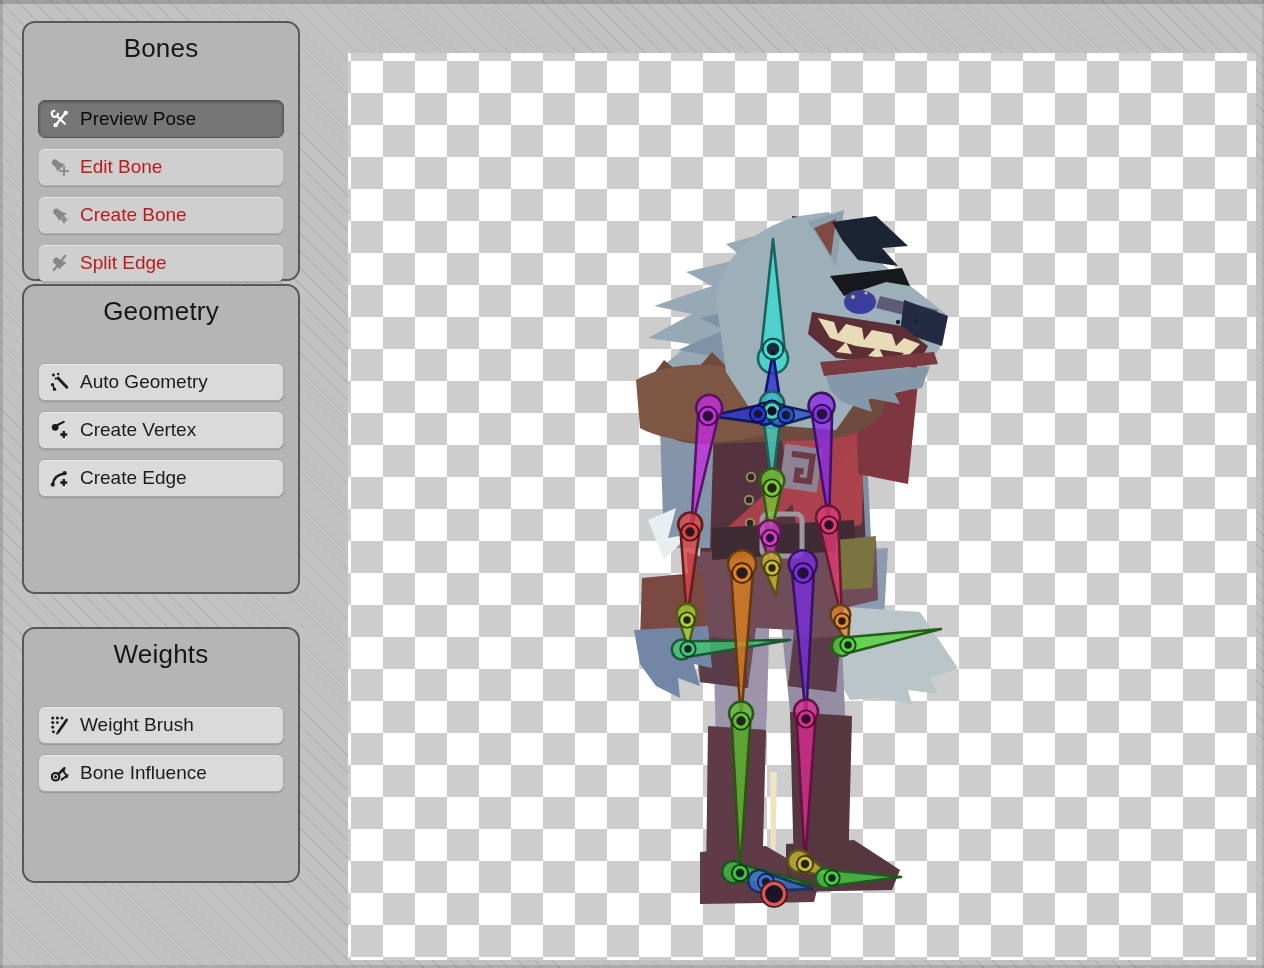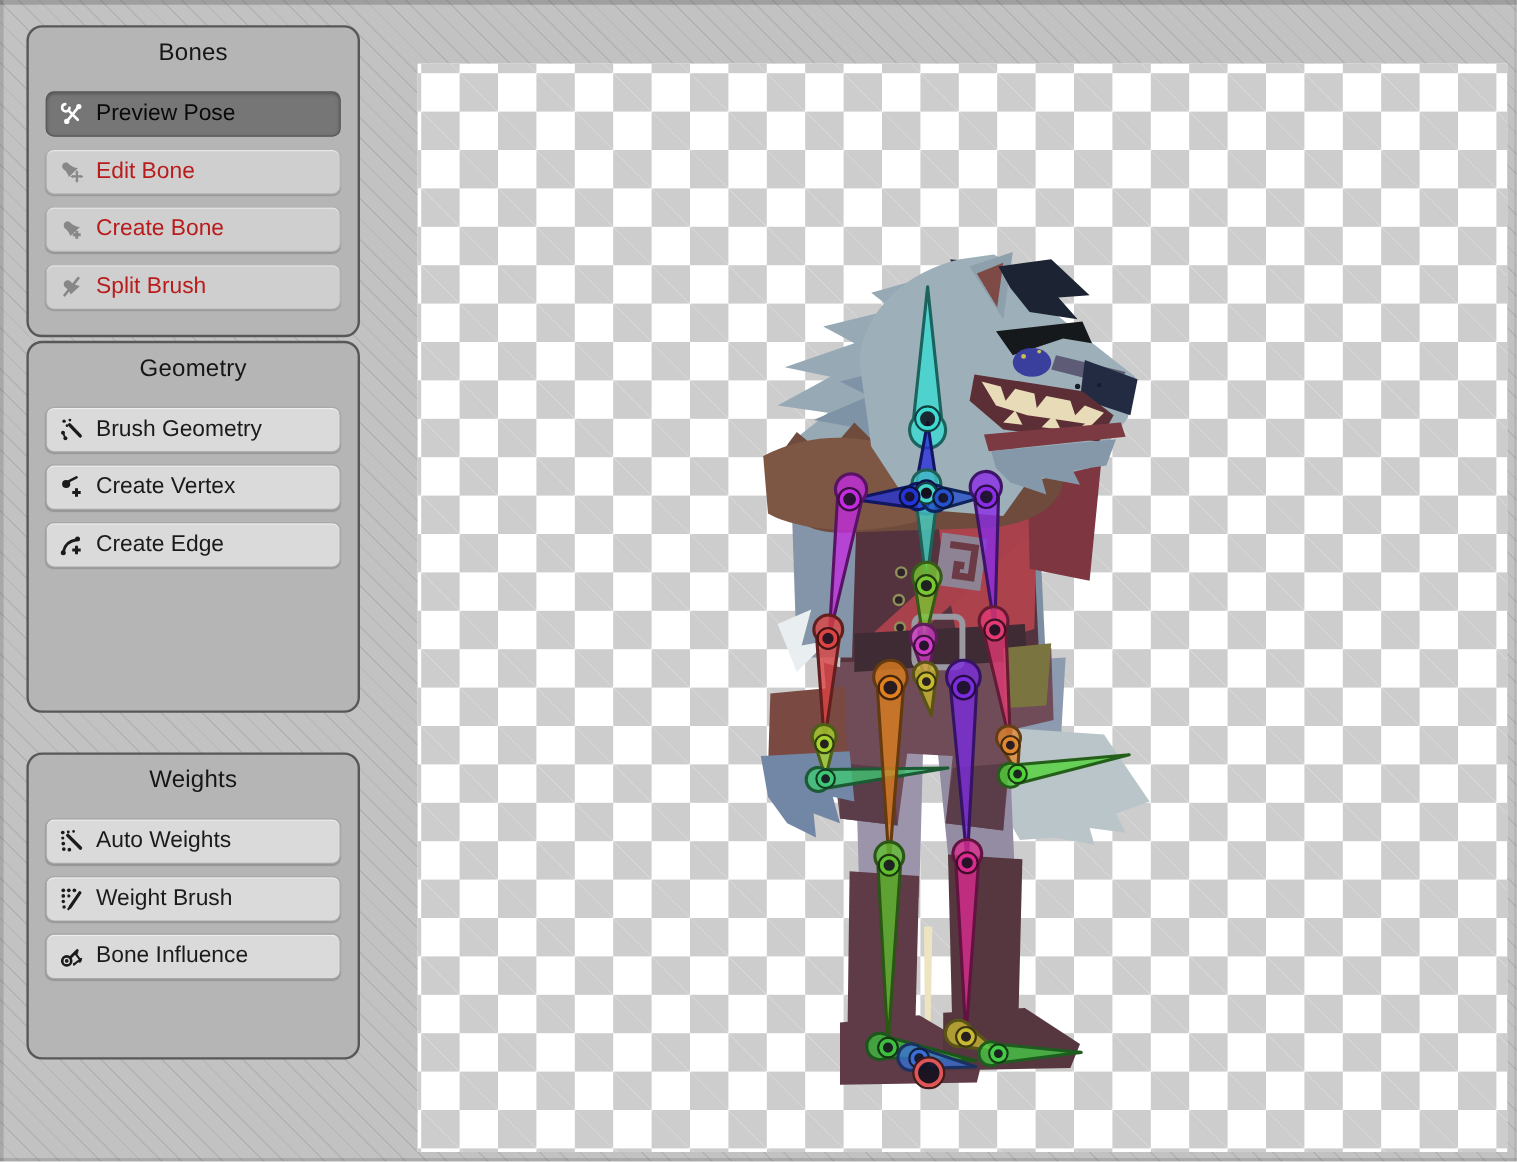--- a/index.html
+++ b/index.html
@@ -12,23 +12,23 @@
     background-color:#ffffff;
     background-image:
       linear-gradient(45deg,#cdcdcd 25%,transparent 25%,transparent 75%,#cdcdcd 75%),
       linear-gradient(45deg,#cdcdcd 25%,transparent 25%,transparent 75%,#cdcdcd 75%);
     background-size:64px 64px;
     background-position:3px 8px,35px 40px;}
   .stage svg{position:absolute;left:0;top:0;width:100%;height:100%;}
   .sidebar{position:absolute;left:0;top:0;width:348px;height:968px;}
   .panel{position:absolute;left:22px;width:278px;background:#b5b5b5;
     border:2px solid #58585a;border-radius:13px;box-sizing:border-box;}
-  .panel-title{margin:0;padding-top:10px;text-align:center;font-size:20px;
+  .panel-title{margin:0;padding-top:10px;text-align:center;font-size:26px;
     font-weight:normal;color:#161616;letter-spacing:.2px;}
-  .btn-col{display:flex;flex-direction:column;gap:10px;margin:20px 14px 0 14px;}
+  .btn-col{display:flex;flex-direction:column;gap:10px;margin:36px 14px 0 14px;}
   .tool-btn{height:38px;min-height:38px;border-radius:7px;background:#dadada;
     border:1px solid #a8a8a8;box-sizing:border-box;display:flex;align-items:center;
     gap:9px;padding:0 10px;font-size:19px;color:#1b1b1b;cursor:default;
     box-shadow:0 1px 1px rgba(0,0,0,.18), inset 0 1px 0 rgba(255,255,255,.5);}
   .tool-btn .icon{width:22px;height:22px;display:inline-flex;color:#1b1b1b;flex:0 0 22px;}
   .tool-btn .icon svg{width:100%;height:100%;}
   .tool-btn.disabled{background:#cfcfcf;color:#b91c1c;border-color:#b5b5b5;}
   .tool-btn.disabled .icon{color:#878787;}
   .tool-btn.selected{background:#767676;border-color:#565656;color:#0a0a0a;
     box-shadow:inset 0 1px 3px rgba(0,0,0,.35);}
@@ -234,42 +234,42 @@
             </span>
             <span class="lbl">Create Bone</span>
           </div>
           <div class="tool-btn disabled">
             <span class="icon">
               <svg viewBox="0 0 20 20">
                 <path d="M4.6 10.2a3 3 0 1 1 4.6-3.8c1.9 1.6 4.2 2.6 6.8 3L9 15.8c-.7-2.4-2.3-4.1-4.4-5.6z" fill="currentColor"></path>
                 <path d="M14.8 3.4L4.4 16.4" stroke="currentColor" stroke-width="2" fill="none" stroke-linecap="round"></path>
               </svg>
             </span>
-            <span class="lbl">Split Brush</span>
+            <span class="lbl">Split Edge</span>
           </div>
         </div>
     </section>
     <section class="panel" style="top:284px;height:310px;">
       <h2 class="panel-title">Geometry</h2>
       <div class="btn-col">
           <div class="tool-btn">
             <span class="icon">
               <svg viewBox="0 0 20 20">
                 <g fill="currentColor">
                   <circle cx="4" cy="3.6" r="1.3"></circle>
                   <circle cx="8.4" cy="2.8" r="1.1"></circle>
                   <circle cx="6.2" cy="7" r="1"></circle>
                   <circle cx="3.2" cy="12.4" r="1.5"></circle>
                   <circle cx="5" cy="16.6" r="1.5"></circle>
                 </g>
                 <path d="M8.2 6.4L16.2 14.8" stroke="currentColor" stroke-width="2.6" stroke-linecap="round" fill="none"></path>
                 <path d="M3.2 12.4L5 16.6" stroke="currentColor" stroke-width="1.4" fill="none"></path>
               </svg>
             </span>
-            <span class="lbl">Brush Geometry</span>
+            <span class="lbl">Auto Geometry</span>
           </div>
           <div class="tool-btn">
             <span class="icon">
               <svg viewBox="0 0 20 20">
                 <circle cx="5.6" cy="7.6" r="3.1" fill="currentColor"></circle>
                 <path d="M7.8 5.4L13.4 2.6" stroke="currentColor" stroke-width="2" stroke-linecap="round" fill="none"></path>
                 <path d="M13.4 10.8v6.4M10.2 14h6.4" stroke="currentColor" stroke-width="2.3" fill="none"></path>
               </svg>
             </span>
             <span class="lbl">Create Vertex</span>
@@ -283,37 +283,20 @@
                 <path d="M13.4 10.8v6.4M10.2 14h6.4" stroke="currentColor" stroke-width="2.3" fill="none"></path>
               </svg>
             </span>
             <span class="lbl">Create Edge</span>
           </div>
         </div>
     </section>
     <section class="panel" style="top:627px;height:256px;">
       <h2 class="panel-title">Weights</h2>
       <div class="btn-col">
-          <div class="tool-btn">
-            <span class="icon">
-              <svg viewBox="0 0 20 20">
-                <g fill="currentColor">
-                  <circle cx="3" cy="3.4" r="1.4"></circle>
-                  <circle cx="7.2" cy="3" r="1.1"></circle>
-                  <circle cx="11.2" cy="2.6" r="1"></circle>
-                  <circle cx="3" cy="7.6" r="1.2"></circle>
-                  <circle cx="3.4" cy="11.8" r="1.4"></circle>
-                  <circle cx="3.8" cy="16" r="1.4"></circle>
-                  <circle cx="8" cy="16.4" r="1.4"></circle>
-                </g>
-                <path d="M6.8 5.6L16.4 15.2" stroke="currentColor" stroke-width="2.6" stroke-linecap="round" fill="none"></path>
-              </svg>
-            </span>
-            <span class="lbl">Auto Weights</span>
-          </div>
           <div class="tool-btn">
             <span class="icon">
               <svg viewBox="0 0 20 20">
                 <g fill="currentColor">
                   <circle cx="3.4" cy="3.6" r="1.4"></circle>
                   <circle cx="7.6" cy="3.6" r="1.4"></circle>
                   <circle cx="11.8" cy="3.6" r="1.4"></circle>
                   <circle cx="3.4" cy="7.8" r="1.4"></circle>
                   <circle cx="7.6" cy="7.8" r="1.2"></circle>
                   <circle cx="3.4" cy="12" r="1.3"></circle>

